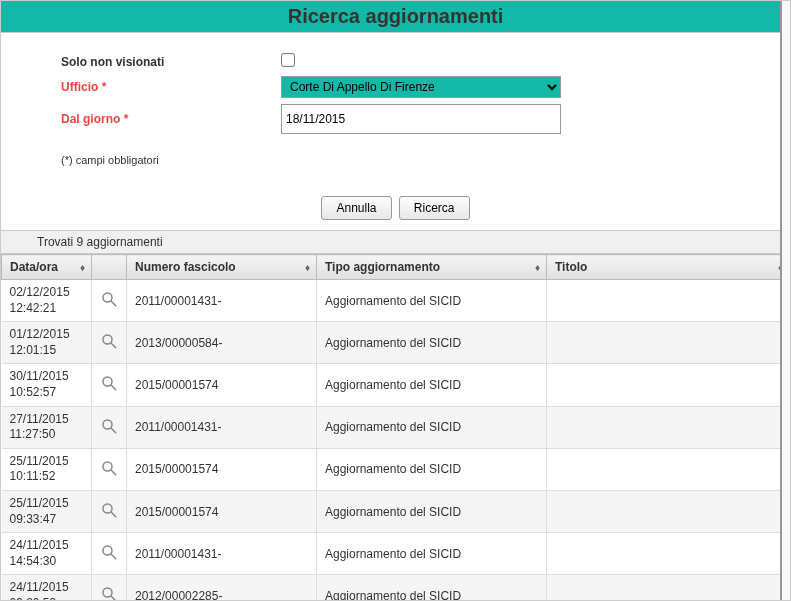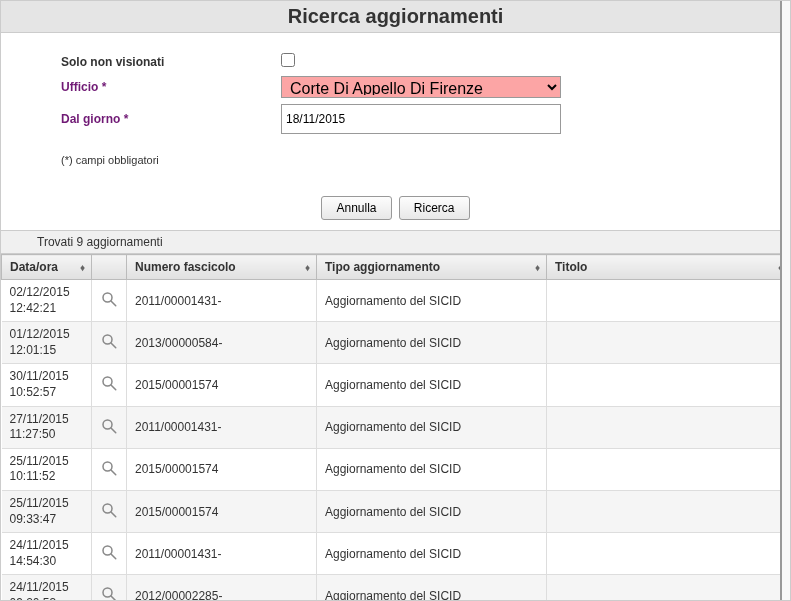--- a/index.html
+++ b/index.html
@@ -1,26 +1,26 @@
 <!DOCTYPE html>
 <html><head>
   <meta charset="utf-8">
   <style>
     * { margin: 0; padding: 0; box-sizing: border-box; }
     body { font-family: Arial, sans-serif; font-size: 12px; color: #333; background: #fff; }
     .container { width: 791px; height: 601px; border: 1px solid #ccc; position: relative; overflow: hidden; }
-    .header-bar { background: #e5e5e5; padding: 4px 0; text-align: center; border-bottom: 1px solid #ccc; }
+    .header-bar { background: #14b8a6; padding: 4px 0; text-align: center; border-bottom: 1px solid #ccc; }
     .page-title { font-size: 20px; font-weight: bold; color: #333; }
     .form-area { padding: 20px 60px 10px 60px; }
     .form-row { display: flex; align-items: center; margin-bottom: 6px; }
     .form-label { width: 220px; text-align: left; padding-right: 8px; font-weight: bold; color: #333; }
-    .form-label.required { color: #701a75; }
+    .form-label.required { color: #ef4444; }
     .form-control { }
     .checkbox-input { width: 14px; height: 14px; }
-    .select-input { width: 280px; height: 22px; border: 1px solid #999; background: #fca5a5; padding: 2px 4px; font-size: 16px; }
+    .select-input { width: 280px; height: 22px; border: 1px solid #999; background: #14b8a6; padding: 2px 4px; font-size: 12px; }
     .text-input { width: 280px; height: 30px; border: 1px solid #999; padding: 2px 4px; font-size: 12px; }
     .note { font-size: 11px; color: #333; margin-top: 20px; }
     .button-row { text-align: center; margin: 20px 0 10px 0; }
     .btn { display: inline-block; padding: 4px 14px; background: linear-gradient(#fdfdfd, #e8e8e8); border: 1px solid #999; border-radius: 3px; font-size: 12px; cursor: pointer; margin: 0 2px; }
     .result-count-bar { background: #f0f0f0; border-top: 1px solid #ccc; border-bottom: 1px solid #ccc; padding: 4px 36px; font-size: 12px; }
     .table-container { width: 100%; }
     table { width: 100%; border-collapse: collapse; }
     th { background: linear-gradient(#f5f5f5, #e0e0e0); border: 1px solid #bbb; padding: 5px 8px; text-align: left; font-weight: bold; font-size: 12px; position: relative; }
     th .sort-icon { position: absolute; right: 6px; top: 50%; transform: translateY(-50%); font-size: 10px; color: #666; }
     td { border-right: 1px solid #ddd; border-bottom: 1px solid #ddd; padding: 5px 8px; font-size: 12px; vertical-align: middle; }

